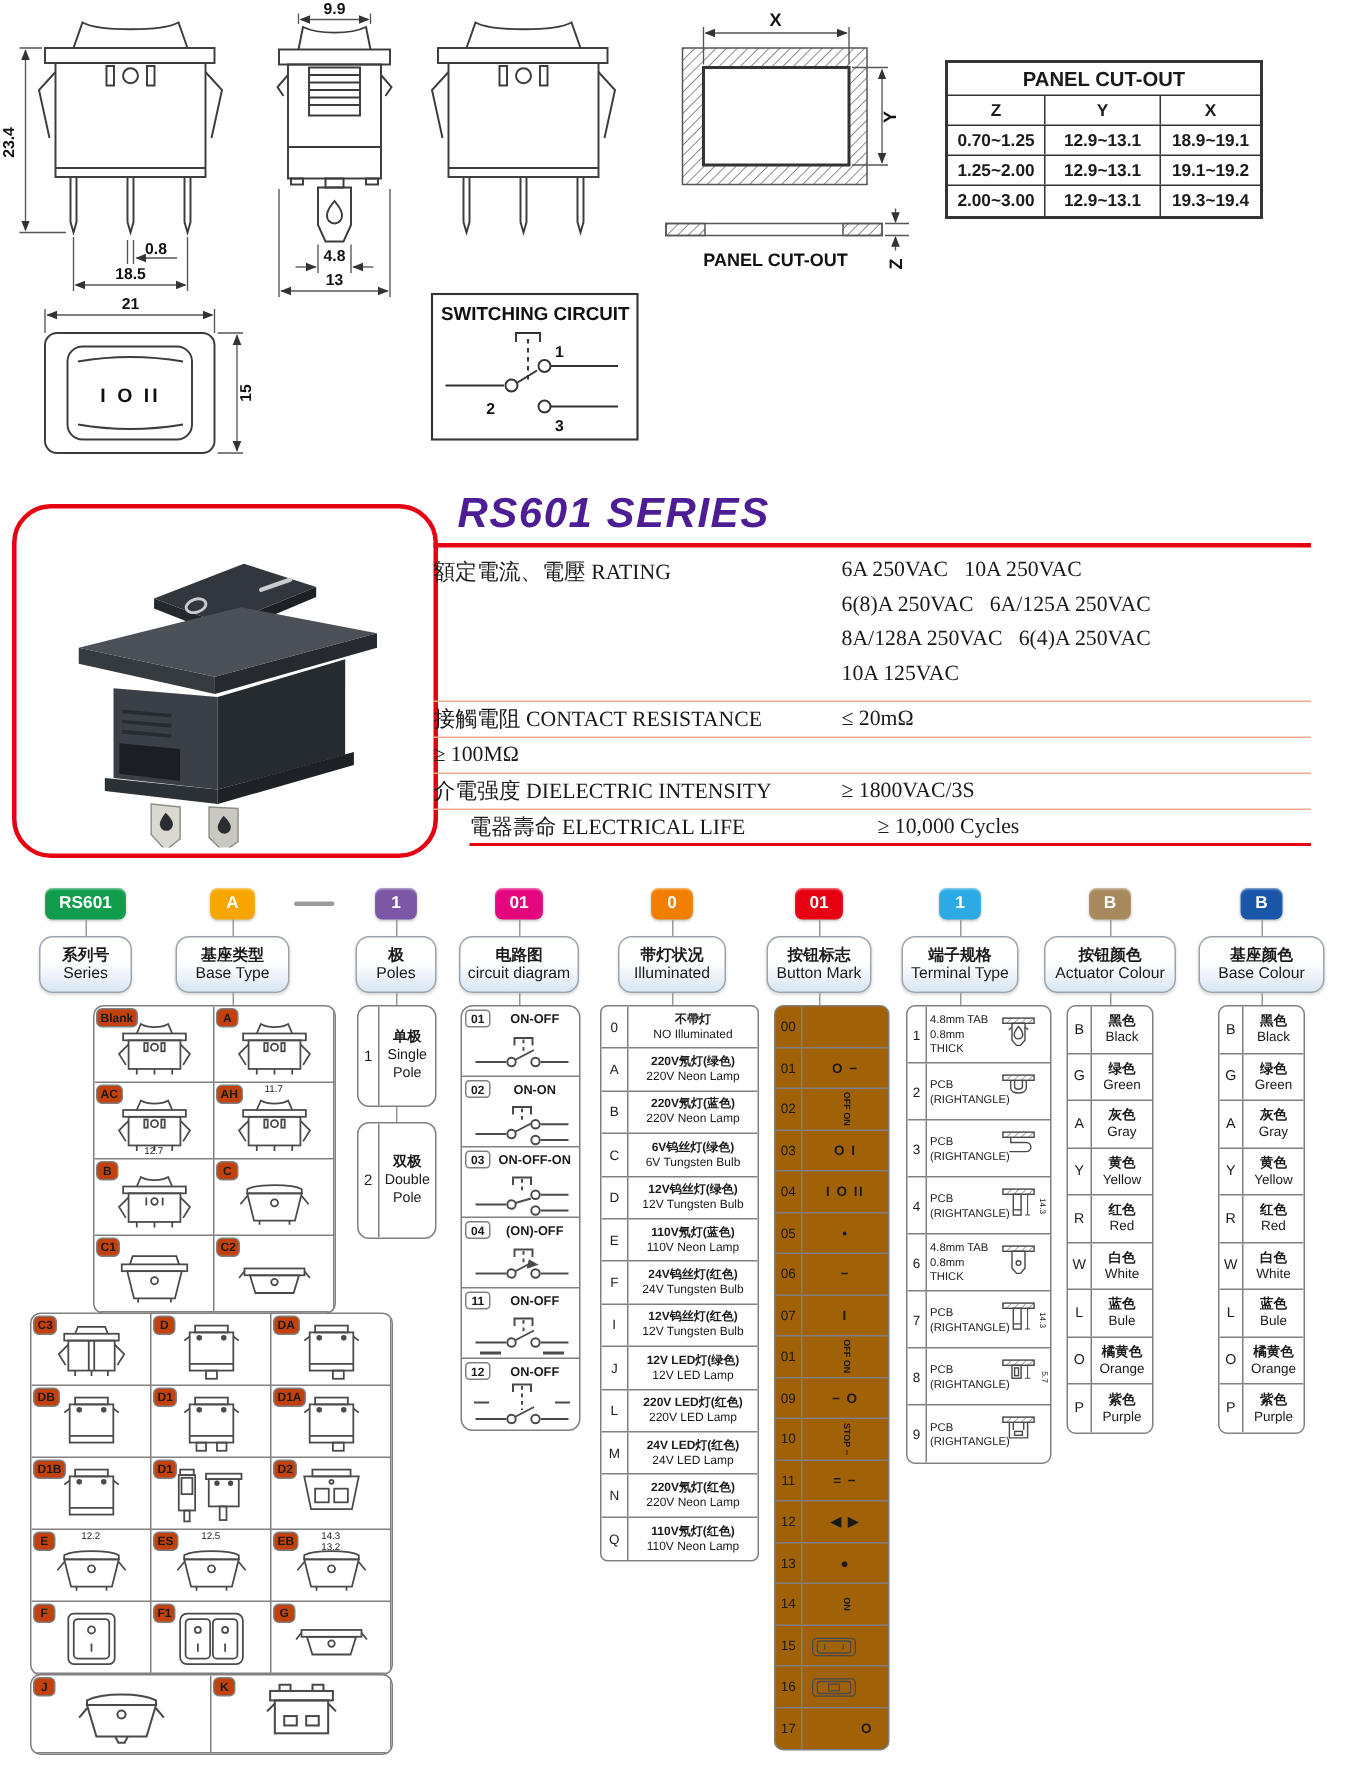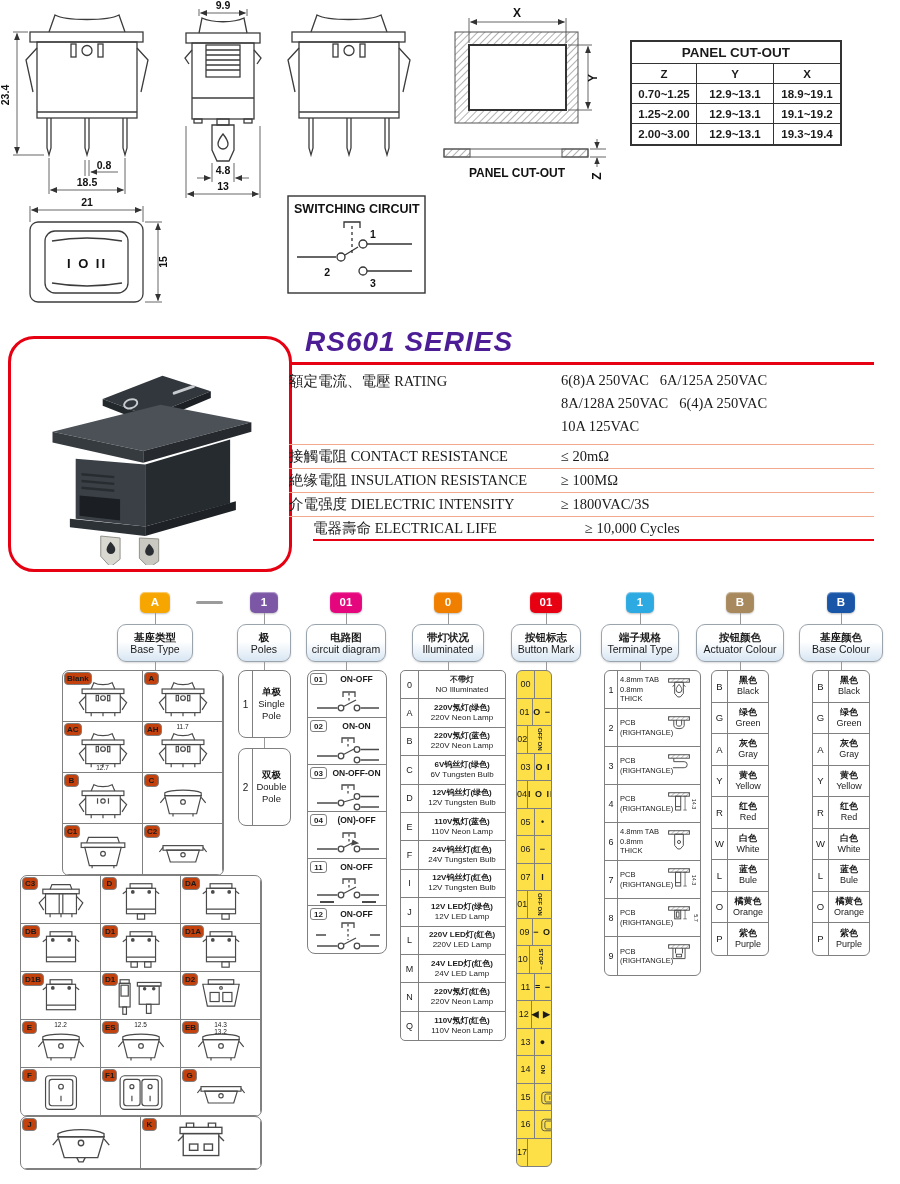--- a/index.html
+++ b/index.html
@@ -82,21 +82,21 @@
   
   .il-table { position:absolute; left:400px; top:670px; width:106px; border:1px solid #808080; border-radius:5px; background:#fff; overflow:hidden; }
   .il-row { display:flex; height:28.4px; border-bottom:1px solid #808080; }
   .il-row:last-child { border-bottom:none; }
   .il-code { width:18px; border-right:1px solid #808080; display:flex; align-items:center; justify-content:center; font-size:9px; }
   .il-text { flex:1; display:flex; flex-direction:column; align-items:center; justify-content:center; line-height:10px; }
   .il-text .cn { font-size:8px; font-weight:bold; }
   .il-text .en { font-size:8px; }
 
   
-  .bm-table { position:absolute; left:516px; top:670px; width:36px; border:1px solid #808080; border-radius:6px; background:#fde047; overflow:hidden; }
+  .bm-table { position:absolute; left:516px; top:670px; width:77px; border:1px solid #808080; border-radius:6px; background:#a16207; overflow:hidden; }
   .bm-row { display:flex; height:27.5px; border-bottom:1px solid #808080; position:relative; }
   .bm-row:last-child { border-bottom:none;gap:29px; }
   .bm-code { width:18px; border-right:1px solid #808080; display:flex; align-items:center; justify-content:center; font-size:9px; }
   .bm-mark { flex:1; display:flex; align-items:center; justify-content:center; font-size:9px; font-weight:bold; letter-spacing:1px; white-space:nowrap; }
   .bm-mark.v-rot { transform:rotate(90deg); font-size:6px; letter-spacing:0; }
   .bm-icon { position:absolute; left:21px; top:6px; width:36px; height:16px; pointer-events:none; }
 
   
   .tm-table { position:absolute; left:604px; top:670px; width:97px; border:1px solid #808080; border-radius:6px; background:#fff; overflow:hidden; }
   .tm-row { display:flex; height:38px; border-bottom:1px solid #808080; align-items:center; position:relative; }
@@ -650,45 +650,53 @@
       <path d="M134,208 c-3,4 -4,6 -4,8 a4.5,4.5 0 1 0 9,0 c0,-2 -1,-4 -5,-8 z" fill="#2a2e32"></path>
     </svg>
   </div>
 
   <div class="series-title">RS601 SERIES</div>
 
   <div class="specs">
     <div class="spec-rating">
       <div class="lbl">額定電流、電壓 RATING</div>
       <div class="rating-lines">
+        <div>6A 250VAC   10A 250VAC</div>
         <div>6(8)A 250VAC   6A/125A 250VAC</div>
         <div>8A/128A 250VAC   6(4)A 250VAC</div>
         <div>10A 125VAC</div>
       </div>
     </div>
     <div class="spec-row">
       <div class="lbl">接觸電阻 CONTACT RESISTANCE</div>
       <div>≤ 20mΩ</div>
     </div>
     <div class="spec-row">
-      <div class="lbl">絶缘電阻 INSULATION RESISTANCE</div>
       <div>≥ 100MΩ</div>
     </div>
     <div class="spec-row">
       <div class="lbl">介電强度 DIELECTRIC INTENSITY</div>
       <div>≥ 1800VAC/3S</div>
     </div>
     <div class="spec-row">
       <div class="lbl">電器壽命 ELECTRICAL LIFE</div>
       <div>≥ 10,000 Cycles</div>
     </div>
   </div>
 
   <div class="dash-sep"></div>
 
+  <div class="oc" style="left:26px;width:62px">
+    <div class="badge" style="width: 54px; background: rgb(15, 157, 77);">RS601</div>
+    <div class="conn conn1"></div>
+    <div class="hbox">
+      <div class="cn">系列号</div>
+      <div class="en">Series</div>
+    </div>
+  </div>
 
   <div class="oc" style="left:117px;width:76px">
     <div class="badge" style="width: 30px; background: rgb(247, 166, 0);">A</div>
     <div class="conn conn1"></div>
     <div class="hbox">
       <div class="cn">基座类型</div>
       <div class="en">Base Type</div>
     </div>
     <div class="conn conn2"></div>
   </div>

